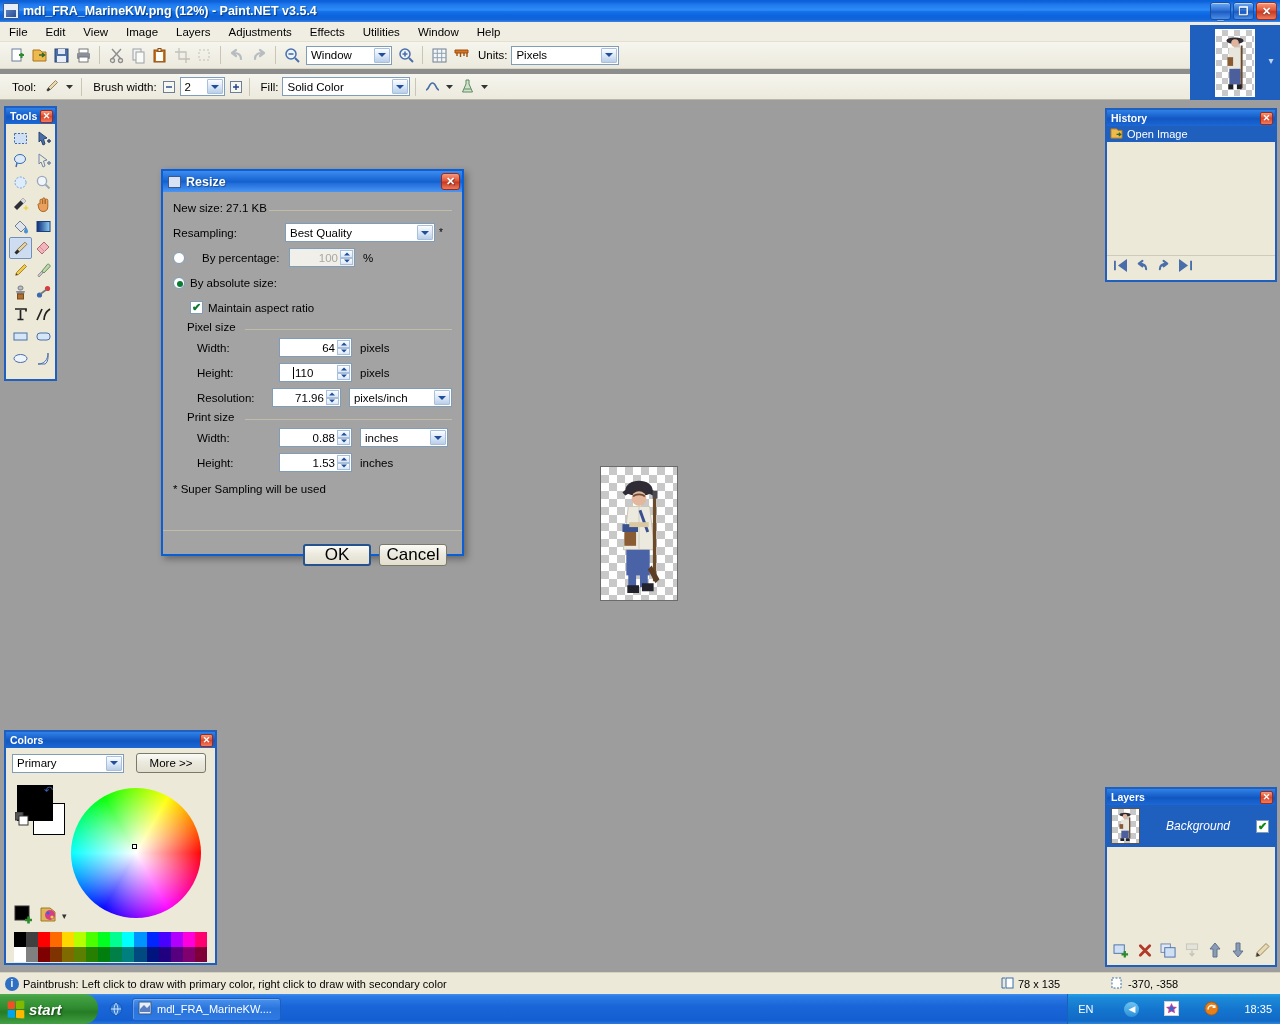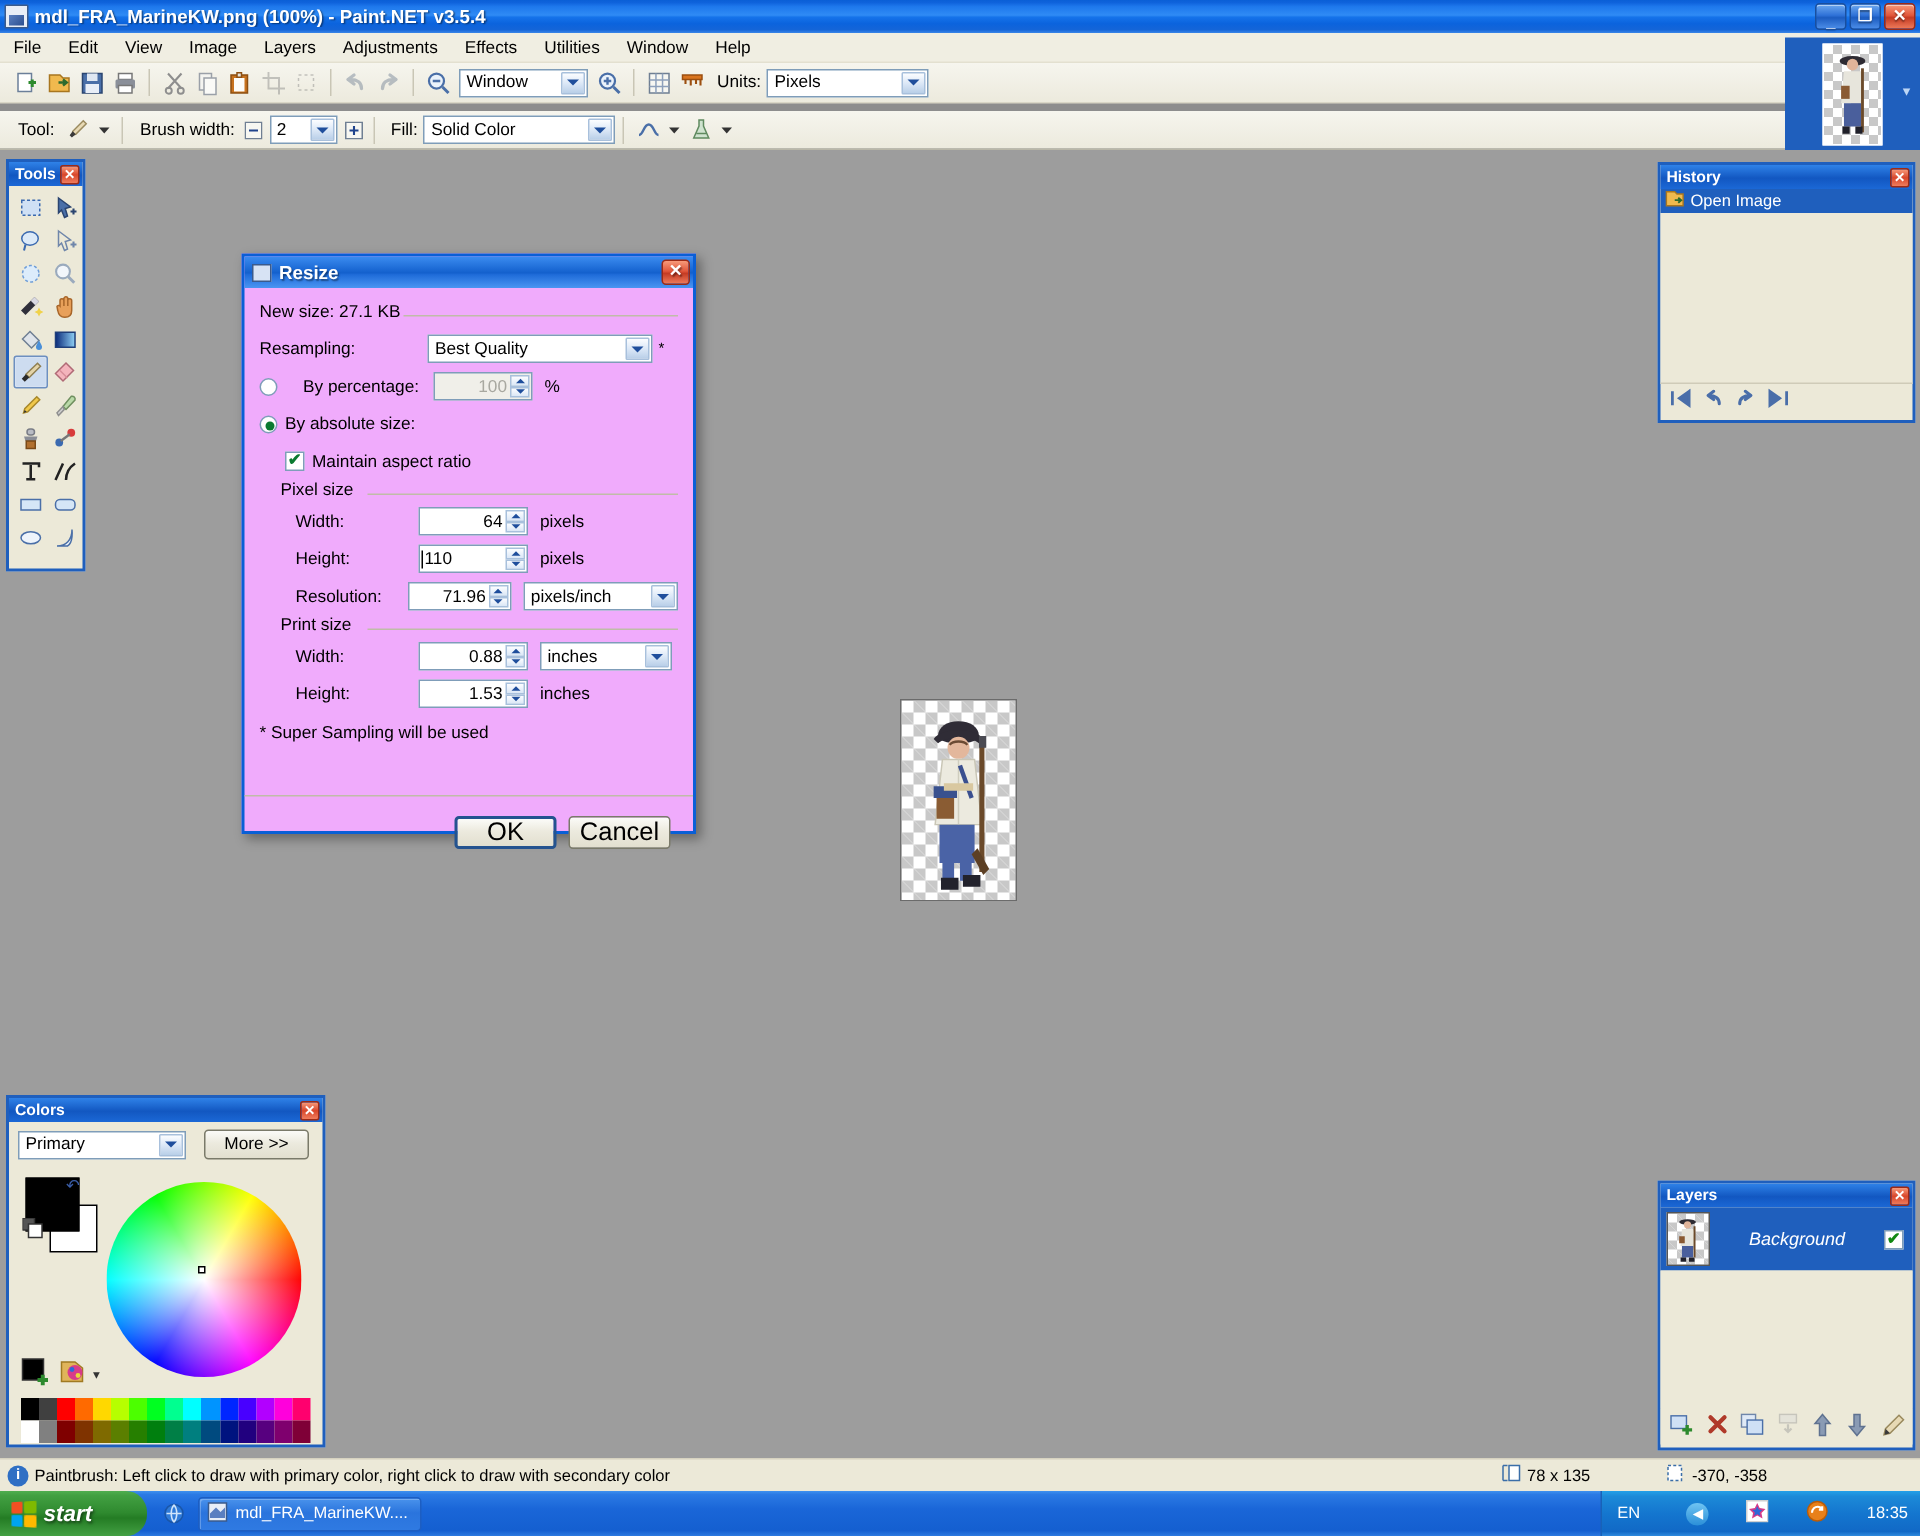--- a/index.html
+++ b/index.html
@@ -231,21 +231,21 @@
     position:relative; overflow:hidden;
   }
   .dock-arrow {
     position:absolute; right:2px; top:30px; width:14px; height:16px;
     color:#bcd6f5; font-size:10px; text-align:center;
   }
 
   
   #resize-dlg {
     position: absolute; left: 161px; top: 169px; width: 303px; height: 387px;
-    background: #f0abfc; border: 2px solid #0a5fd6;
+    background: #a3a3a3; border: 2px solid #0a5fd6;
     box-shadow: 3px 3px 7px rgba(0,0,0,.35);
   }
   .dlg-title {
     height: 21px; display: flex; align-items: center; padding: 0 2px 0 5px;
     background: linear-gradient(to bottom,#3b8cf0,#1360cd 52%,#1f6cd9 58%,#4a95f2);
     color: #fff; font-weight: bold; font-size: 12.5px;
     text-shadow: 1px 1px 1px rgba(0,0,0,.4);
   }
   .dlg-title .ico {
     width: 13px; height: 12px; margin-right: 5px;
@@ -263,21 +263,21 @@
     position:absolute; height:1px; background:#c0bca8; top:7px; right:0;
   }
   .row { display:flex; align-items:center; height:23px; margin-bottom:2px; }
   .lbl { font-size: 11.5px; }
   .txtbox {
     height: 19px; background:#fff; border:1px solid #7f9db9; position:relative;
     display:flex; align-items:center; justify-content:flex-end;
     padding: 0 16px 0 4px; font-size:11.5px;
   }
   .txtbox.disabled { background:#f0efe9; color:#a8a8a0; }
-  .txtbox.left { justify-content:flex-start; padding-left:1px; }
+  .txtbox.left { justify-content:flex-start; padding-left:13px; }
   .caret {
     display:inline-block; width:1px; height:12px; background:#000; margin-right:1px;
   }
   .radio {
     width:12px; height:12px; border-radius:50%; background:#fff;
     border:1px solid #7f9db9; position:relative; margin-right:5px; flex:0 0 auto;
   }
   .radio.on::after {
     content:""; position:absolute; left:3px; top:3px; width:6px; height:6px;
     border-radius:50%; background:#0a7a30;
@@ -352,21 +352,21 @@
   
   .sprite { position:absolute; left:0; top:0; width:100%; height:100%; }
 </style>
 </head>
 <body>
 
 <div id="app">
 
   <div class="titlebar">
     <div class="title-ico"></div>
-    <div class="title-text">mdl_FRA_MarineKW.png (100%) - Paint.NET v3.5.4</div>
+    <div class="title-text">mdl_FRA_MarineKW.png (12%) - Paint.NET v3.5.4</div>
     <div class="winbtns">
       <div class="winbtn min">
           <span>_</span>
         </div>
       <div class="winbtn">
           <span>❐</span>
         </div>
       <div class="winbtn close">
           <span>✕</span>
         </div>

